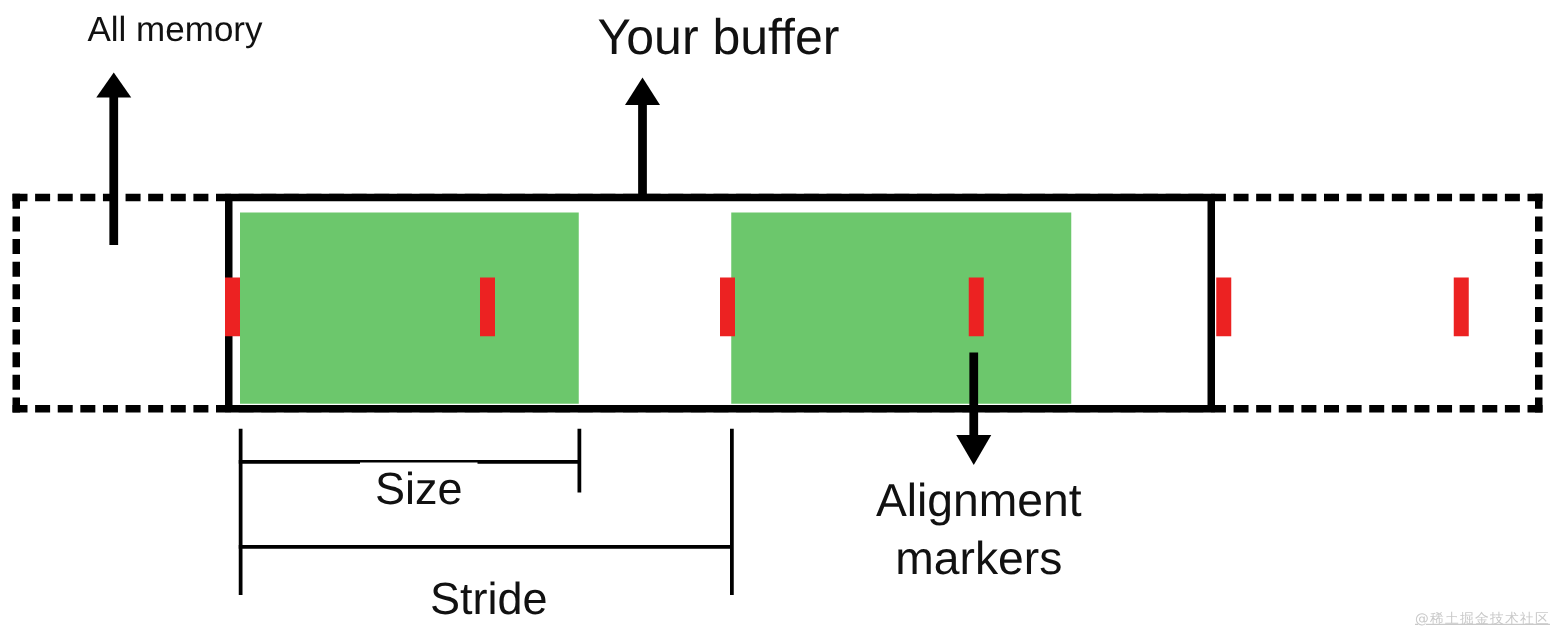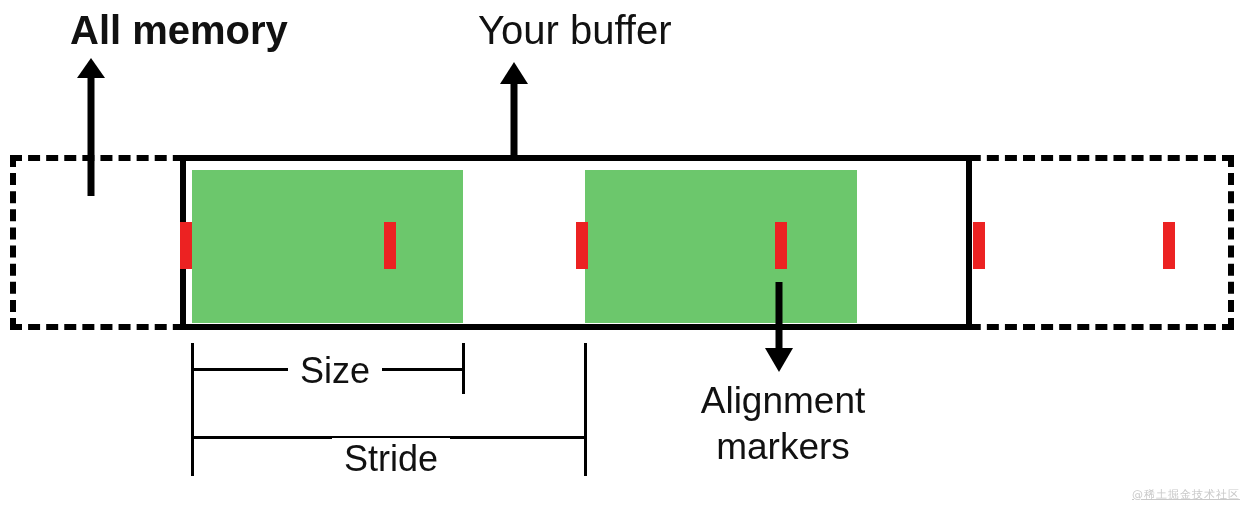--- a/index.html
+++ b/index.html
@@ -15,23 +15,22 @@
     position:absolute;
     color:#111111;
     font-weight:400;
     white-space:nowrap;
     font-family:"Liberation Sans", sans-serif;
   }
 
   
   #label-all-memory{
     left:70px; top:8px;
-    font-size:40px;
+    font-size:28px;
     letter-spacing:0px;
-    font-weight:bold;
   }
   #label-your-buffer{
     left:478px; top:8px;
     font-size:40px;
     letter-spacing:0px;
   }
 
   
   #label-alignment{
     left:688px; top:378px;
@@ -88,20 +87,21 @@
 
   
   .mlabel{
     position:absolute;
     font-size:36px;
     color:#111111;
     background:#ffffff;
     padding:0 12px;
     white-space:nowrap;
     font-family:"Liberation Sans", sans-serif;
+    margin-top:20px;
   }
   #label-size{ left:288px; top:350px; }
   #label-stride{ left:332px; top:438px; }
 
   
   #watermark{
     position:absolute;
     right:4px; bottom:10px;
     font-size:11px;
     color:#c9c9c9;

